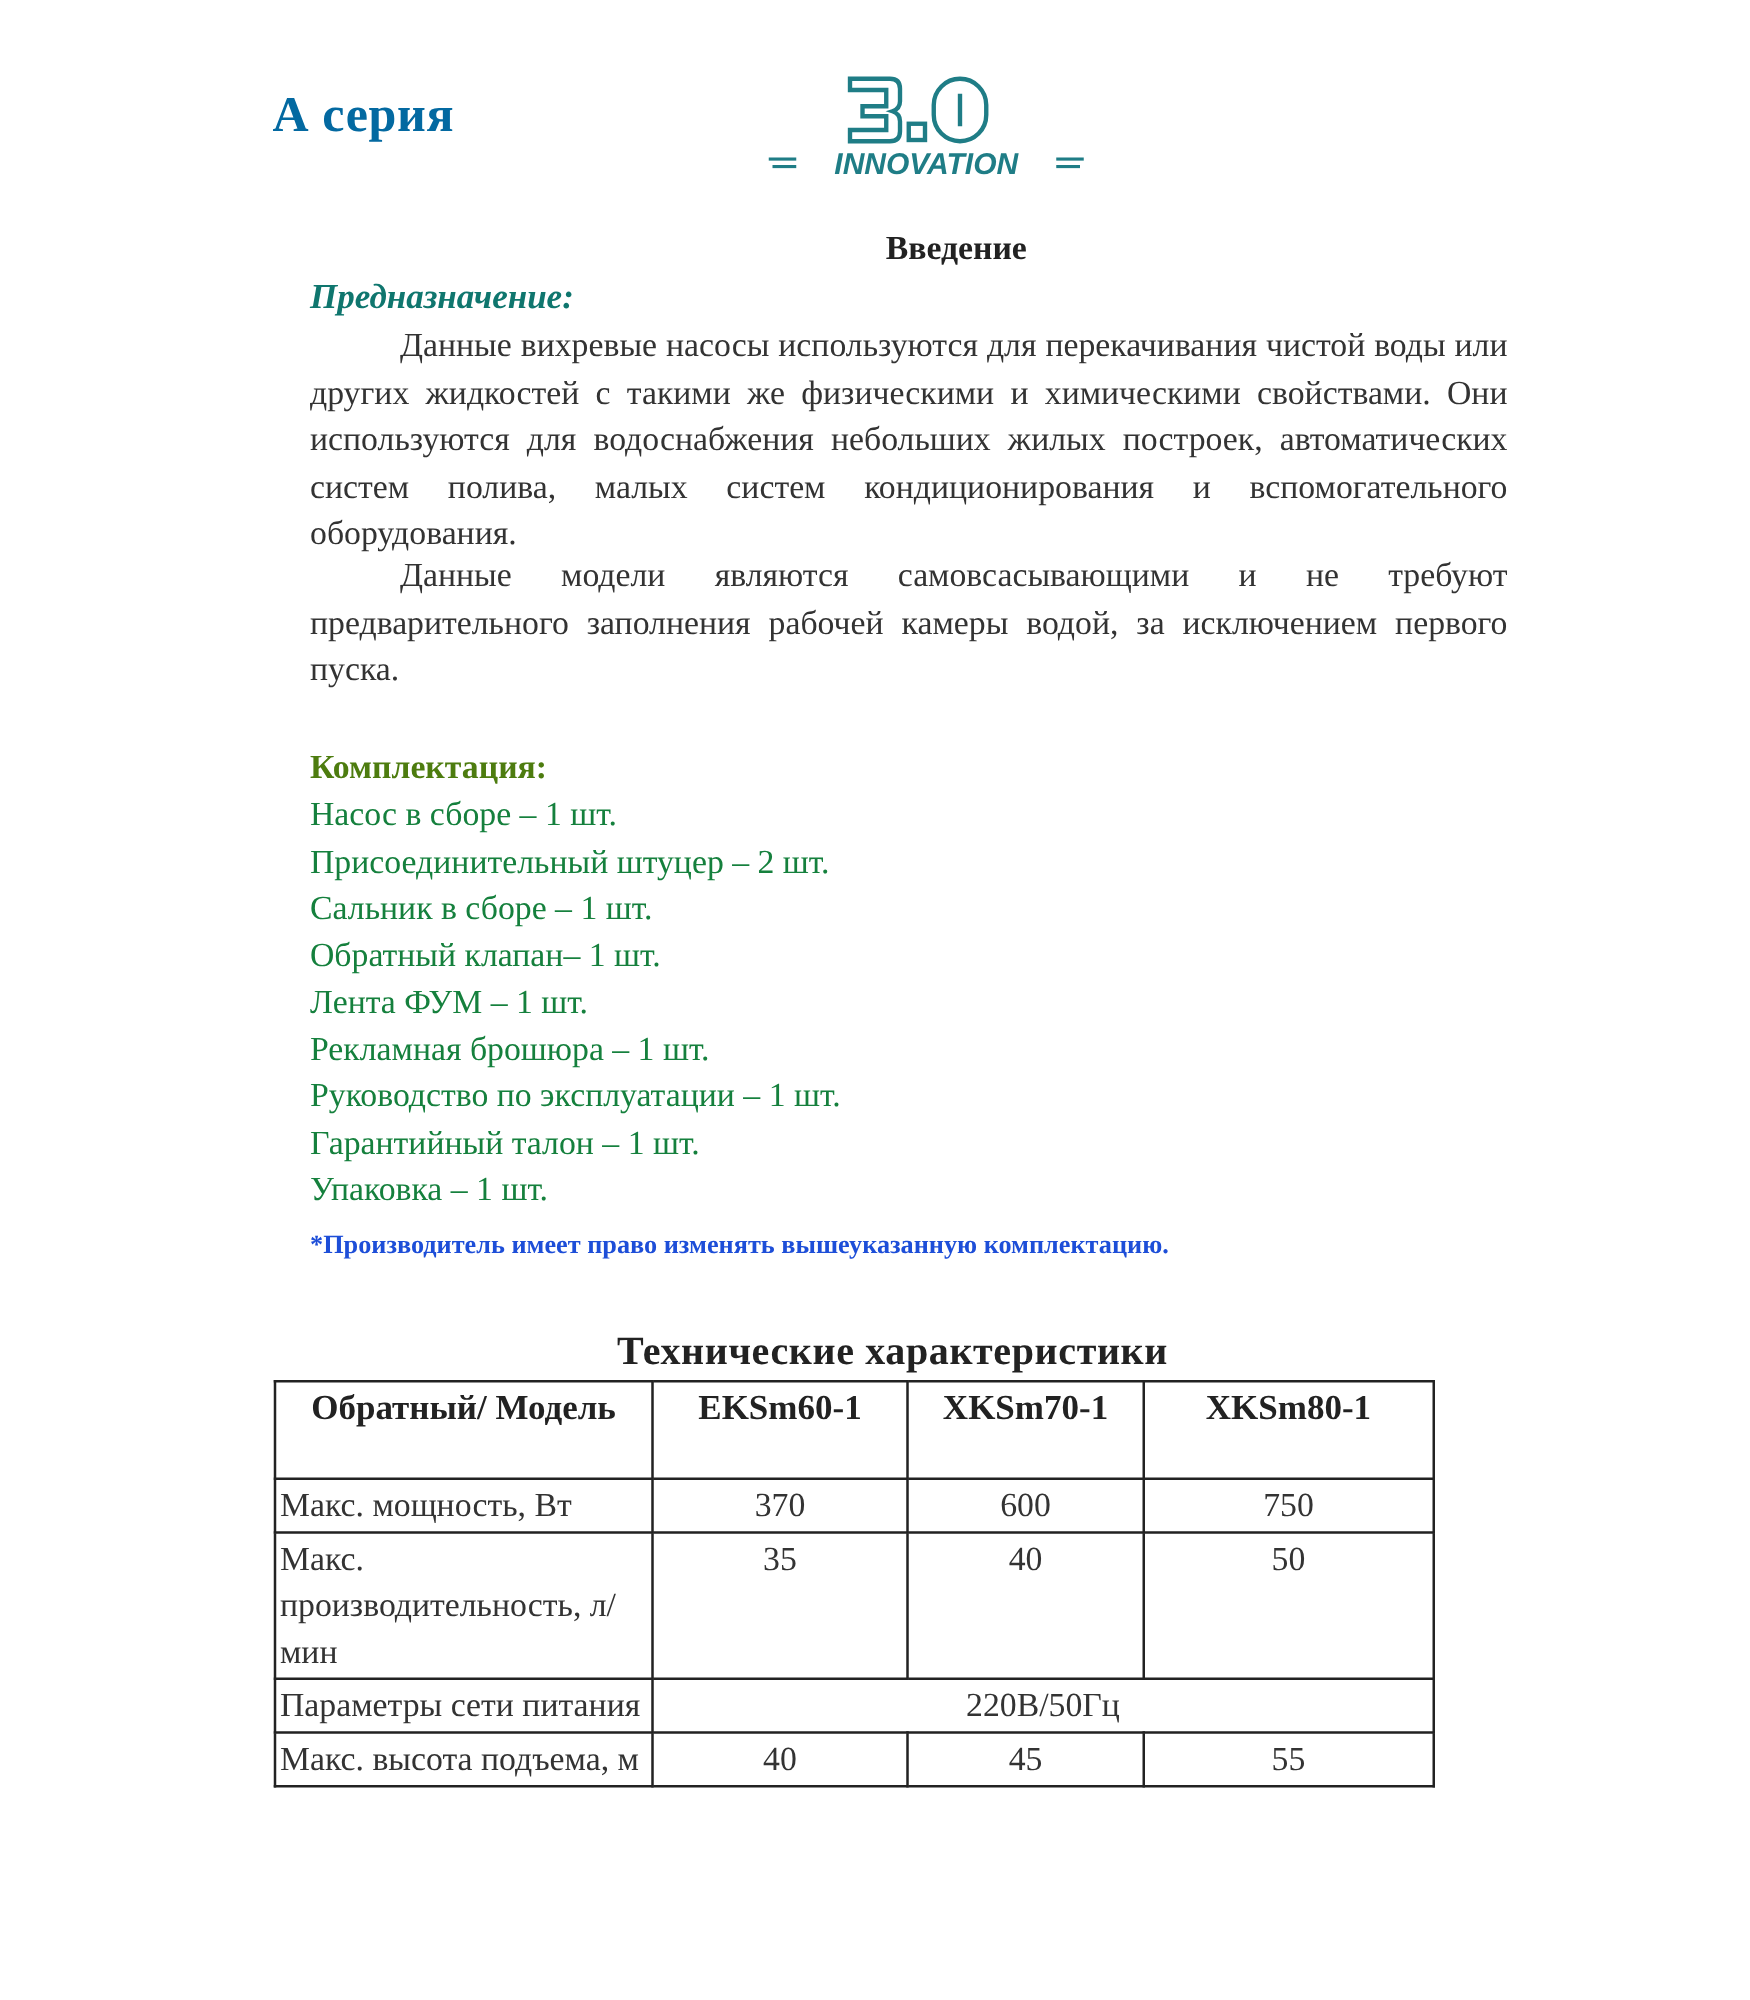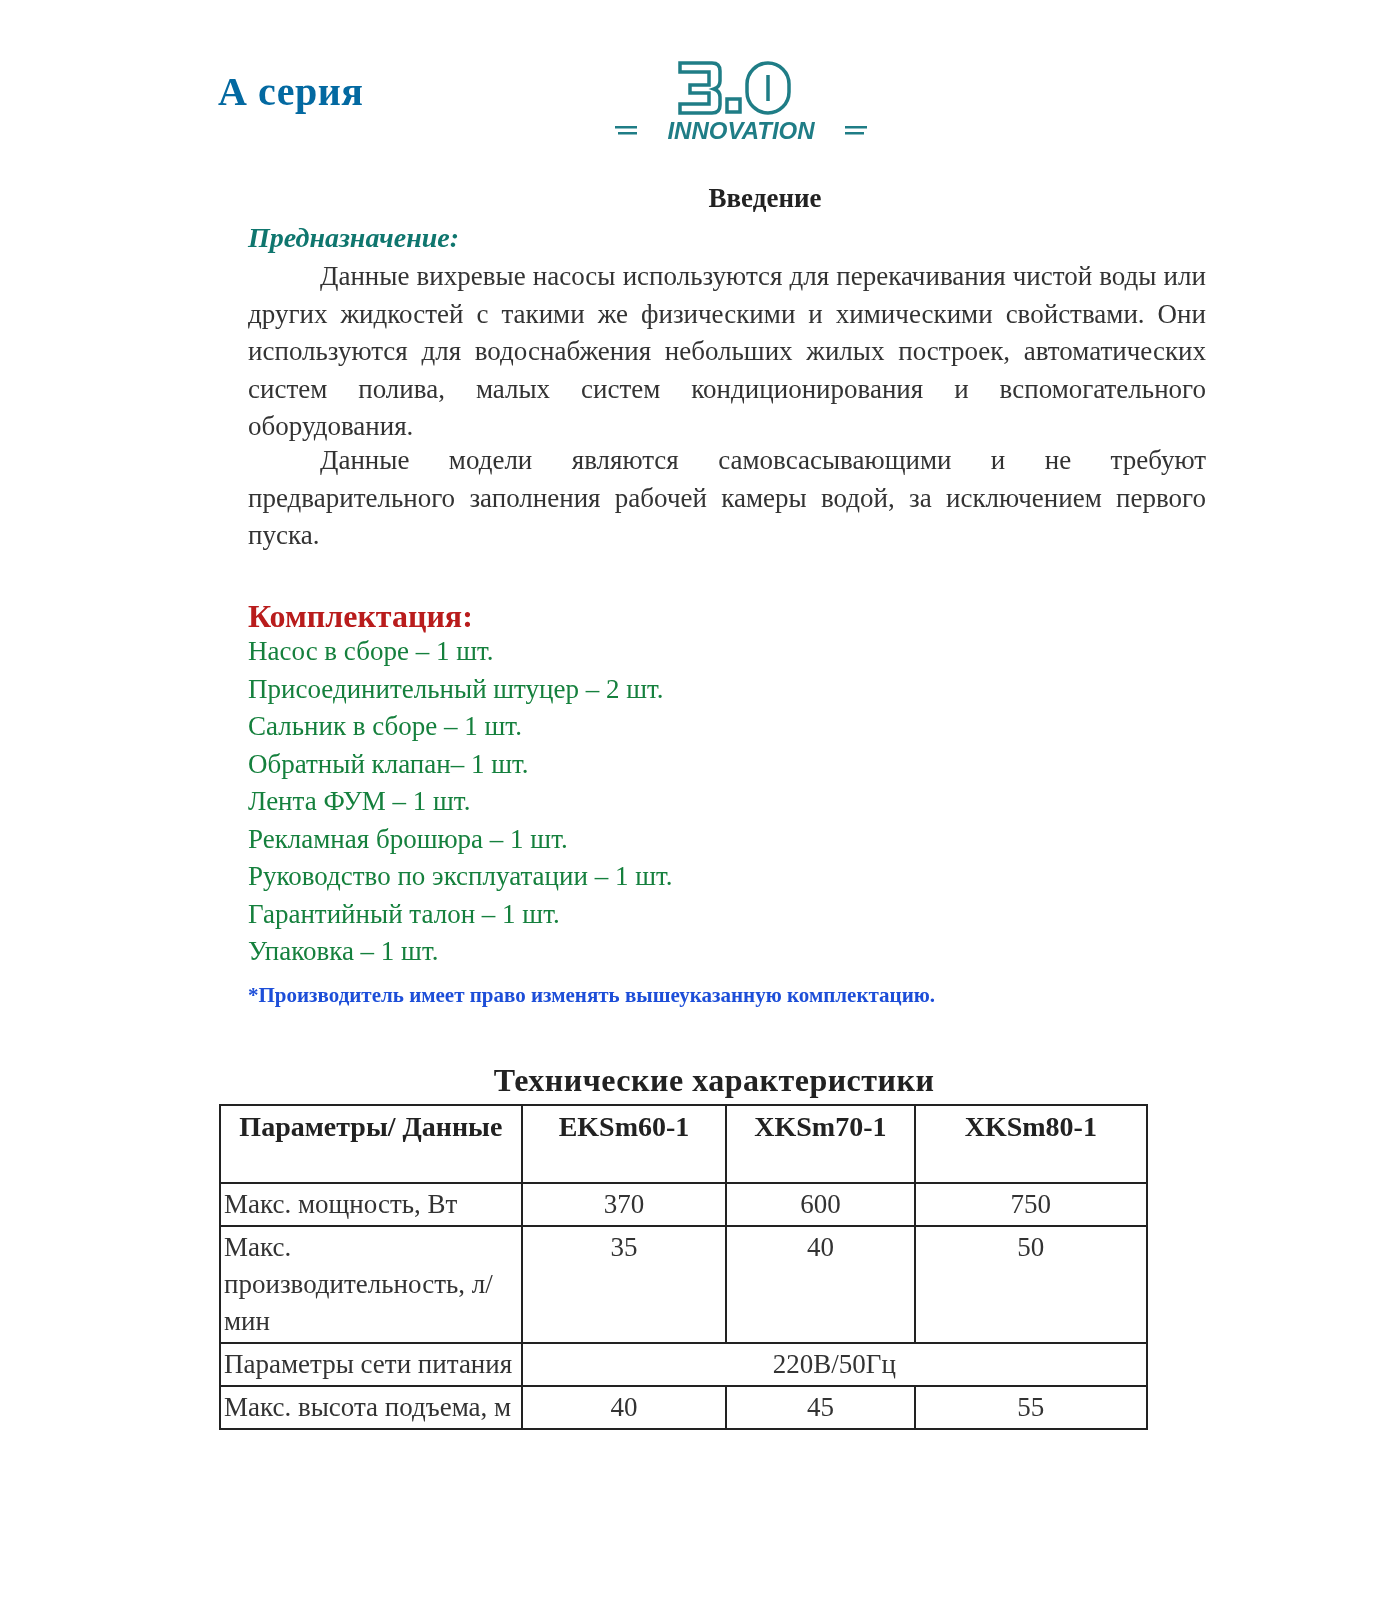--- a/index.html
+++ b/index.html
@@ -11,21 +11,21 @@
   .logo svg { display: block; }
   .intro-heading { position: absolute; left: 0; width: 1530px; top: 183px; text-align: center;
                    font-size: 27px; font-weight: bold; color: #222; }
   .purpose-heading { position: absolute; left: 248px; top: 222px; font-size: 28px; font-weight: bold;
                      font-style: italic; color: #0f766e; }
   .para { position: absolute; left: 248px; width: 958px; font-size: 27px; line-height: 37.5px;
           text-align: justify; color: #333; }
   .para p { margin: 0; text-indent: 72px; text-align-last: left; }
   .p1 { top: 258px; }
   .p2 { top: 442px; }
-  .kit-heading { position: absolute; left: 248px; top: 598px; font-size: 32px; font-weight: bold; color: #b91c1c; }
+  .kit-heading { position: absolute; left: 248px; top: 598px; font-size: 27px; font-weight: bold; color: #4d7c0f; }
   .kit-list { position: absolute; left: 248px; top: 633px; margin: 0; padding: 0; list-style: none;
               font-size: 27px; line-height: 37.5px; color: #15803d; }
   .kit-note { position: absolute; left: 248px; top: 983px; font-size: 21px; font-weight: bold; color: #1d4ed8; }
   .spec-title { position: absolute; left: 0; width: 1428px; text-align: center; top: 1062px;
                 font-size: 32px; font-weight: bold; color: #222; letter-spacing: 0.5px; }
   table.spec { position: absolute; left: 219px; top: 1104px; width: 929px; border-collapse: collapse;
                font-size: 27px; color: #333; }
   table.spec td, table.spec th { border: 2px solid #222; vertical-align: top; padding: 2px 3px;
                                  line-height: 37px; }
   table.spec th { font-weight: bold; text-align: center; font-size: 28px; color: #222; }
@@ -81,21 +81,21 @@
   <li>Гарантийный талон – 1 шт.</li>
   <li>Упаковка – 1 шт.</li>
 </ul>
 <div class="kit-note">*Производитель имеет право изменять вышеуказанную комплектацию.</div>
 
 <div class="spec-title">Технические характеристики</div>
 
 <table class="spec">
   <tbody>
       <tr class="hdr-row">
-    <th class="c1">Параметры/ Данные</th>
+    <th class="c1">Обратный/ Модель</th>
     <th class="c2">EKSm60-1</th>
     <th class="c3">XKSm70-1</th>
     <th class="c4">XKSm80-1</th>
   </tr>
   <tr>
     <td>Макс. мощность, Вт</td>
     <td class="val">370</td>
     <td class="val">600</td>
     <td class="val">750</td>
   </tr>

